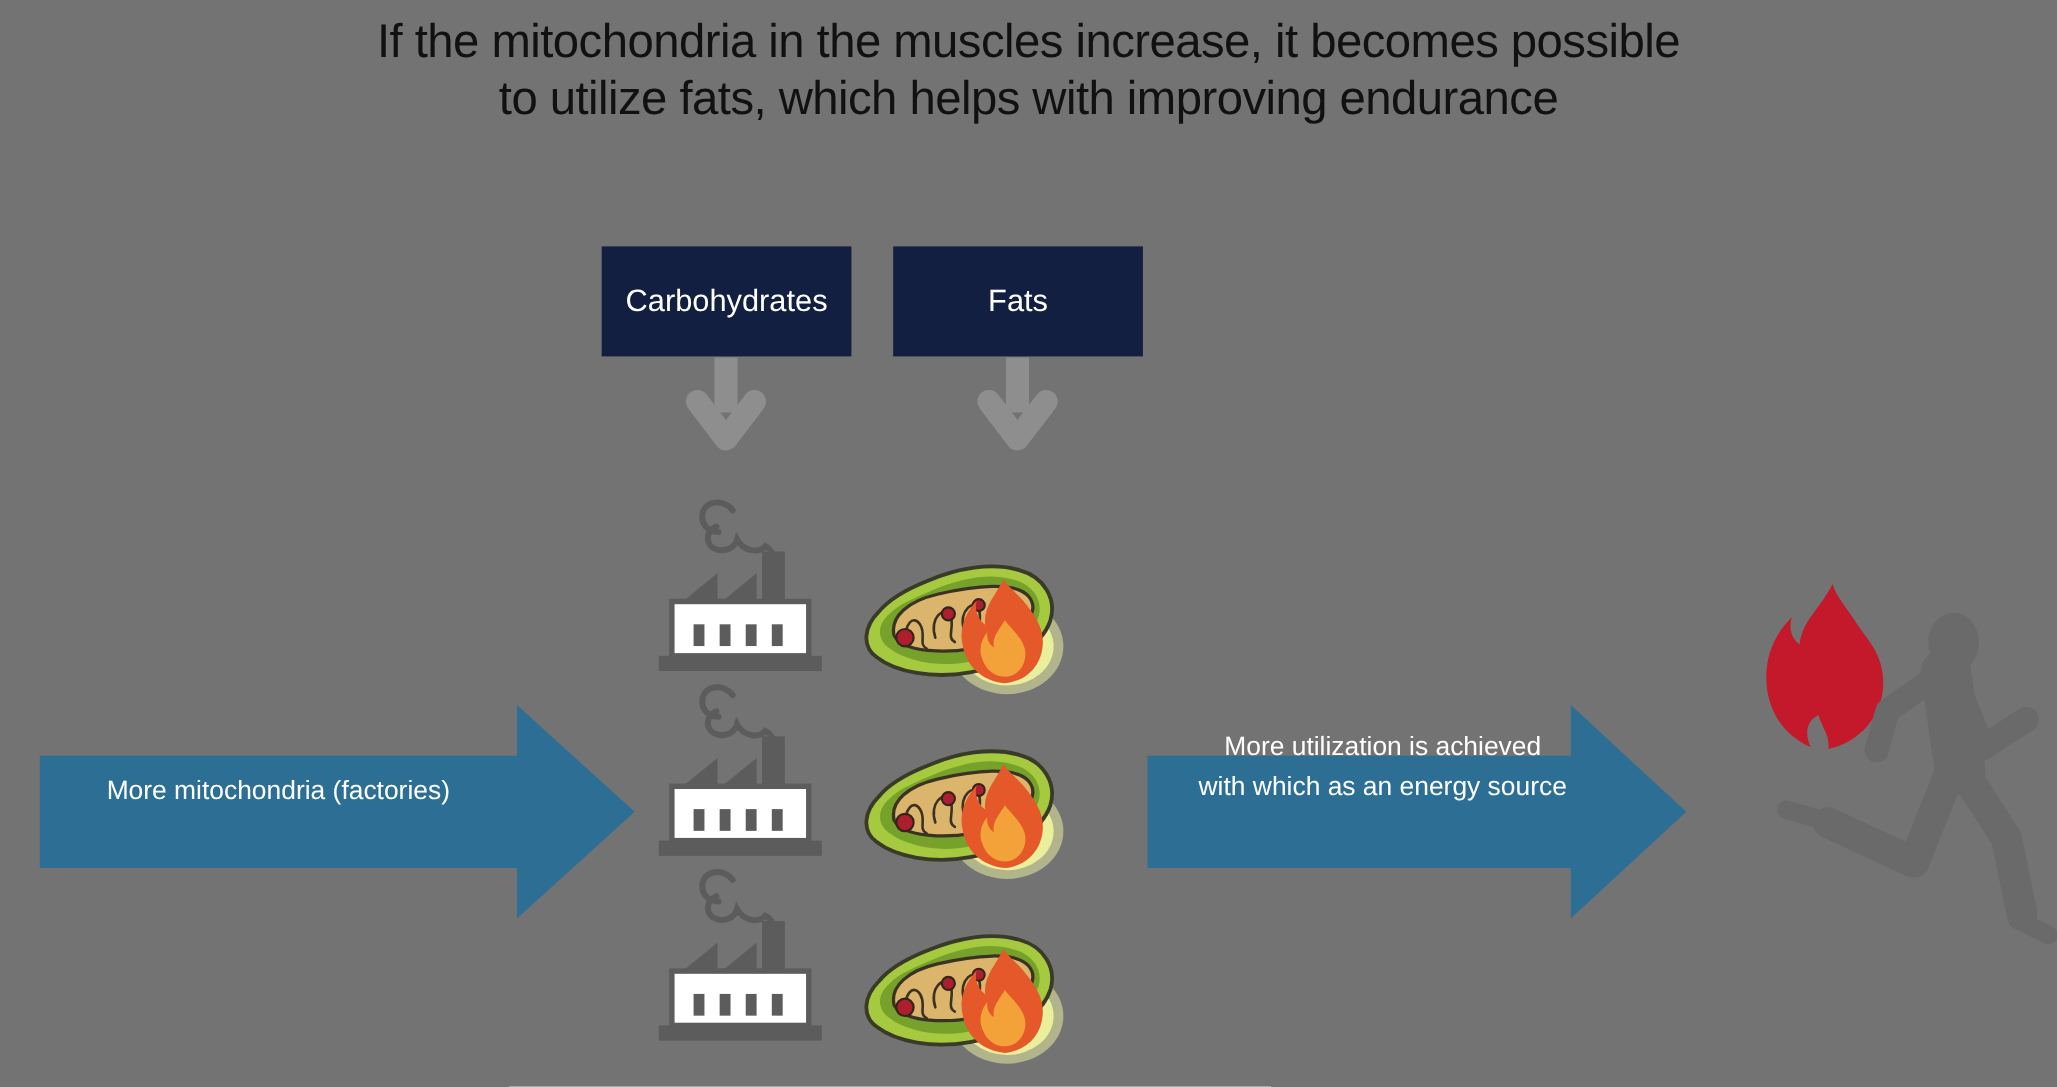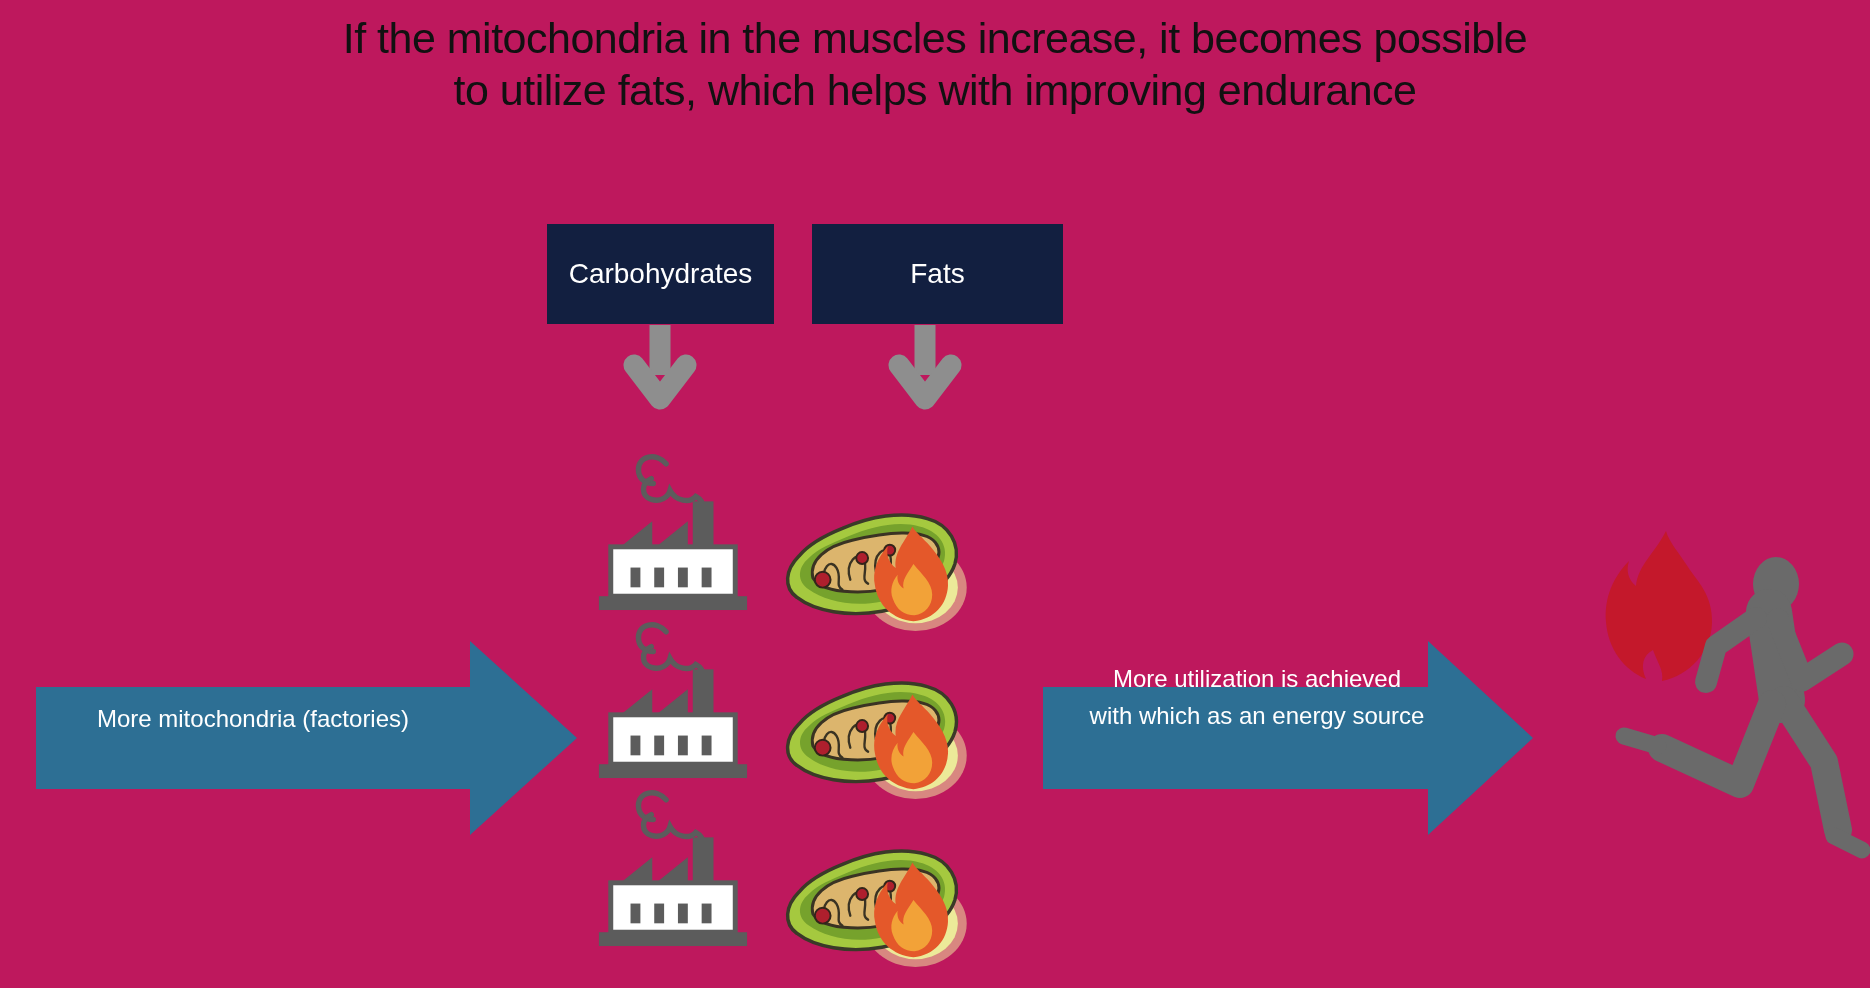--- a/index.html
+++ b/index.html
@@ -1,27 +1,27 @@
 <!DOCTYPE html>
 <html><head>
 <meta charset="utf-8">
 <style>
   html,body{margin:0;padding:0;background:#ffffff;}
-  .canvas{position:relative;width:1870px;height:988px;background:#be185d;
+  .canvas{position:relative;width:1870px;height:988px;background:#737373;
           font-family:"Liberation Sans",sans-serif;overflow:hidden;}
 
   .title{position:absolute;top:12px;left:0;width:100%;text-align:center;
          color:#111111;font-size:43px;line-height:52px;font-weight:400;
          letter-spacing:-0.5px;white-space:nowrap;}
 
   .src-box{position:absolute;top:224px;height:100px;background:#121f40;
            display:flex;align-items:center;justify-content:center;
            color:#ffffff;font-size:28px;}
   .src-box.carb{left:547px;width:227px;}
-  .src-box.fats{left:812px;width:251px;}
+  .src-box.fats{left:812px;width:227px;}
 
   .down-arrow{position:absolute;top:323px;width:76px;height:92px;}
   .down-arrow.carb{left:622px;}
   .down-arrow.fats{left:887px;}
 
   .factory-col{position:absolute;left:590px;top:450px;width:166px;
                display:flex;flex-direction:column;gap:5px;}
   .factory-col svg{width:166px;height:163px;}
 
   .mito-col{position:absolute;left:778px;top:485px;width:190px;

